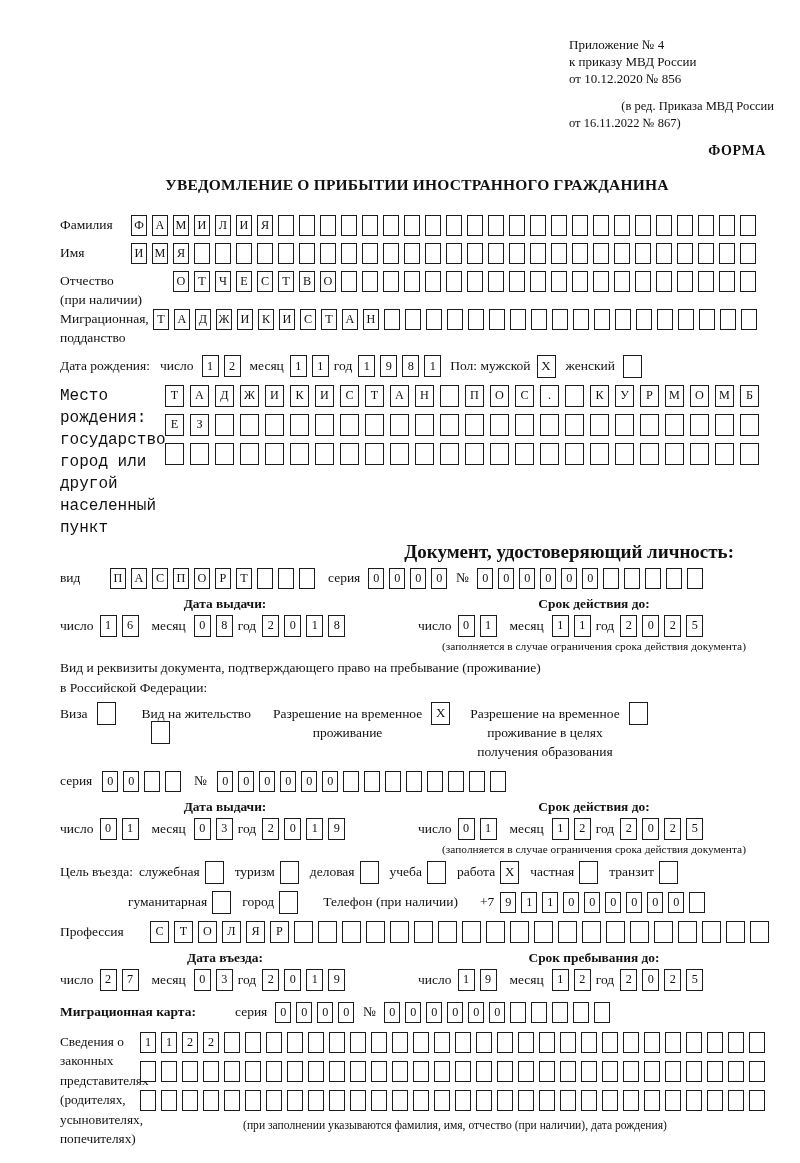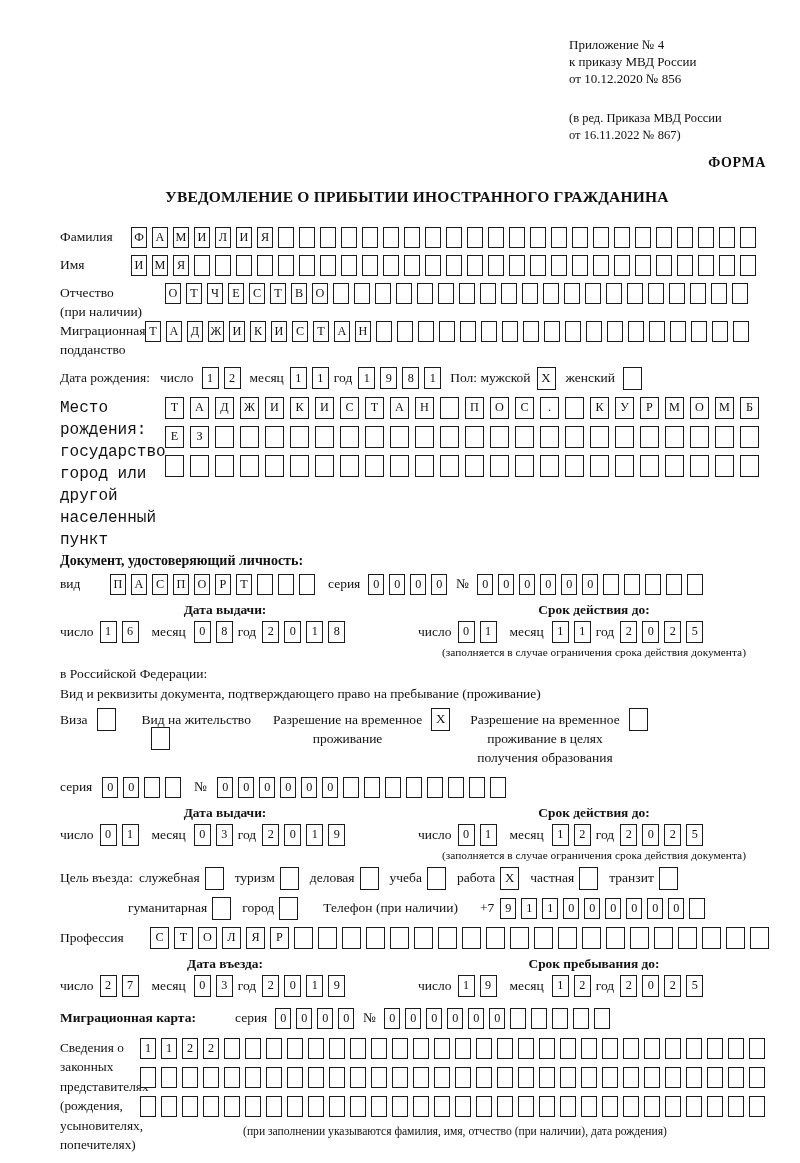--- a/index.html
+++ b/index.html
@@ -5,21 +5,21 @@
   html,body{margin:0;padding:0;background:#ffffff;}
   .page{
     width:800px;height:1163px;box-sizing:border-box;
     padding:36px 26px 0 60px;
     font-family:"Liberation Serif","DejaVu Serif",serif;
     color:#111;font-size:13.5px;overflow:hidden;background:#fff;
   }
   
   .appendix{width:205px;margin-left:auto;line-height:1.32;font-size:13px;}
   .appendix .amend{font-size:12.5px;}
-  .appendix .amend.first{margin-top:23px;}
+  .appendix .amend.first{margin-top:11px;text-align:right;}
   .forma{text-align:right;font-weight:bold;font-size:14px;letter-spacing:.6px;margin-top:12px;padding-right:8px;}
   
   .title{ text-align:center;font-weight:bold;font-size:15.5px;line-height:1.5;margin-top:14px;letter-spacing:.2px;}
   .uline{display:inline-block;width:58px;border-bottom:2px solid #333;height:2px;margin-left:12px;}
   .sec1{margin-top:22px;font-weight:bold;font-size:14.4px;letter-spacing:.1px;white-space:nowrap;}
   
   .formbody{margin-top:18px;}
   .row{display:flex;align-items:center;margin-bottom:7px;}
   .row.top{align-items:flex-start;}
   .cellrow{display:flex;flex:none;}
@@ -31,30 +31,30 @@
   .wide .cell{width:19px;height:22px;margin-right:6px;}
   .prof .cell{width:19px;height:22px;margin-right:5px;}
   .dcells .cell{width:17px;height:22px;margin-right:5px;}
   .cbox .cell{width:19px;height:23px;margin-right:0;font-size:13px;}
   
   .lbl{flex:none;}
   .w71{width:71px;}
   .w105{width:105px;}
   .w85{width:85px;}
   .lbl2{line-height:19px;}
-  .minh38{min-height:38px;margin-bottom:0;}
+  .minh38{min-height:38px;margin-bottom:0;gap:8px;}
   .dlbl{flex:none;}
   .mr6{margin-right:6px;} .mr8{margin-right:8px;} .mr10{margin-right:10px;}
   .ml8{margin-left:8px;} .ml10{margin-left:10px;} .ml4{margin-left:4px;}
   
   .bp{display:flex;align-items:flex-start;margin-bottom:2px;}
   .bp .labels{width:105px;flex:none;line-height:22px;font-size:16px;font-family:Liberation Mono, monospace;}
   .bp .rows .cellrow{margin-bottom:7px;}
   
-  .dochead{text-align:left;font-weight:bold;margin:2px 40px 5px 0;font-size:14px;}
+  .dochead{text-align:right;font-weight:bold;margin:2px 40px 5px 0;font-size:19px;}
   
   .dates{display:flex;margin-bottom:6px;}
   .dcol-l{width:330px;flex:none;}
   .dcol-r{width:352px;flex:none;margin-left:28px;}
   .dhead{text-align:center;font-weight:bold;font-size:13.4px;margin-bottom:3px;}
   .drow{display:flex;align-items:center;}
   .dnote{font-size:11.4px;text-align:center;margin-top:3px;white-space:nowrap;}
   
   .resline{line-height:20px;}
   .options{display:flex;align-items:flex-start;margin-top:6px;margin-bottom:10px;}
@@ -437,22 +437,22 @@
               <span class="cell">2</span>
               <span class="cell">0</span>
               <span class="cell">2</span>
               <span class="cell">5</span>
             </span>
         </div>
         <div class="dnote">(заполняется в случае ограничения срока действия документа)</div>
       </div>
     </div>
 
+    <div class="resline">Вид и реквизиты документа, подтверждающего право на пребывание (проживание)</div>
     <div class="resline">в Российской Федерации:</div>
-    <div class="resline">Вид и реквизиты документа, подтверждающего право на пребывание (проживание)</div>
 
     <div class="options">
       <div class="opt">
         <div class="txt">Виза</div>
         <div class="cellrow cbox">
             <span class="cell"></span>
           </div>
       </div>
       <div class="opt" style="margin-left:26px;flex-direction:column;">
         <div class="txt">Вид на жительство</div>
@@ -732,21 +732,21 @@
           <span class="cell"></span>
           <span class="cell"></span>
         </span>
     </div>
 
     <div class="reps">
       <div class="labels">
         <div>Сведения о</div>
         <div>законных</div>
         <div>представителях</div>
-        <div>(рождения,</div>
+        <div>(родителях,</div>
         <div>усыновителях,</div>
         <div>попечителях)</div>
       </div>
       <div class="rows">
         <div class="cellrow">
             <span class="cell">1</span>
             <span class="cell">1</span>
             <span class="cell">2</span>
             <span class="cell">2</span>
             <span class="cell"></span>

